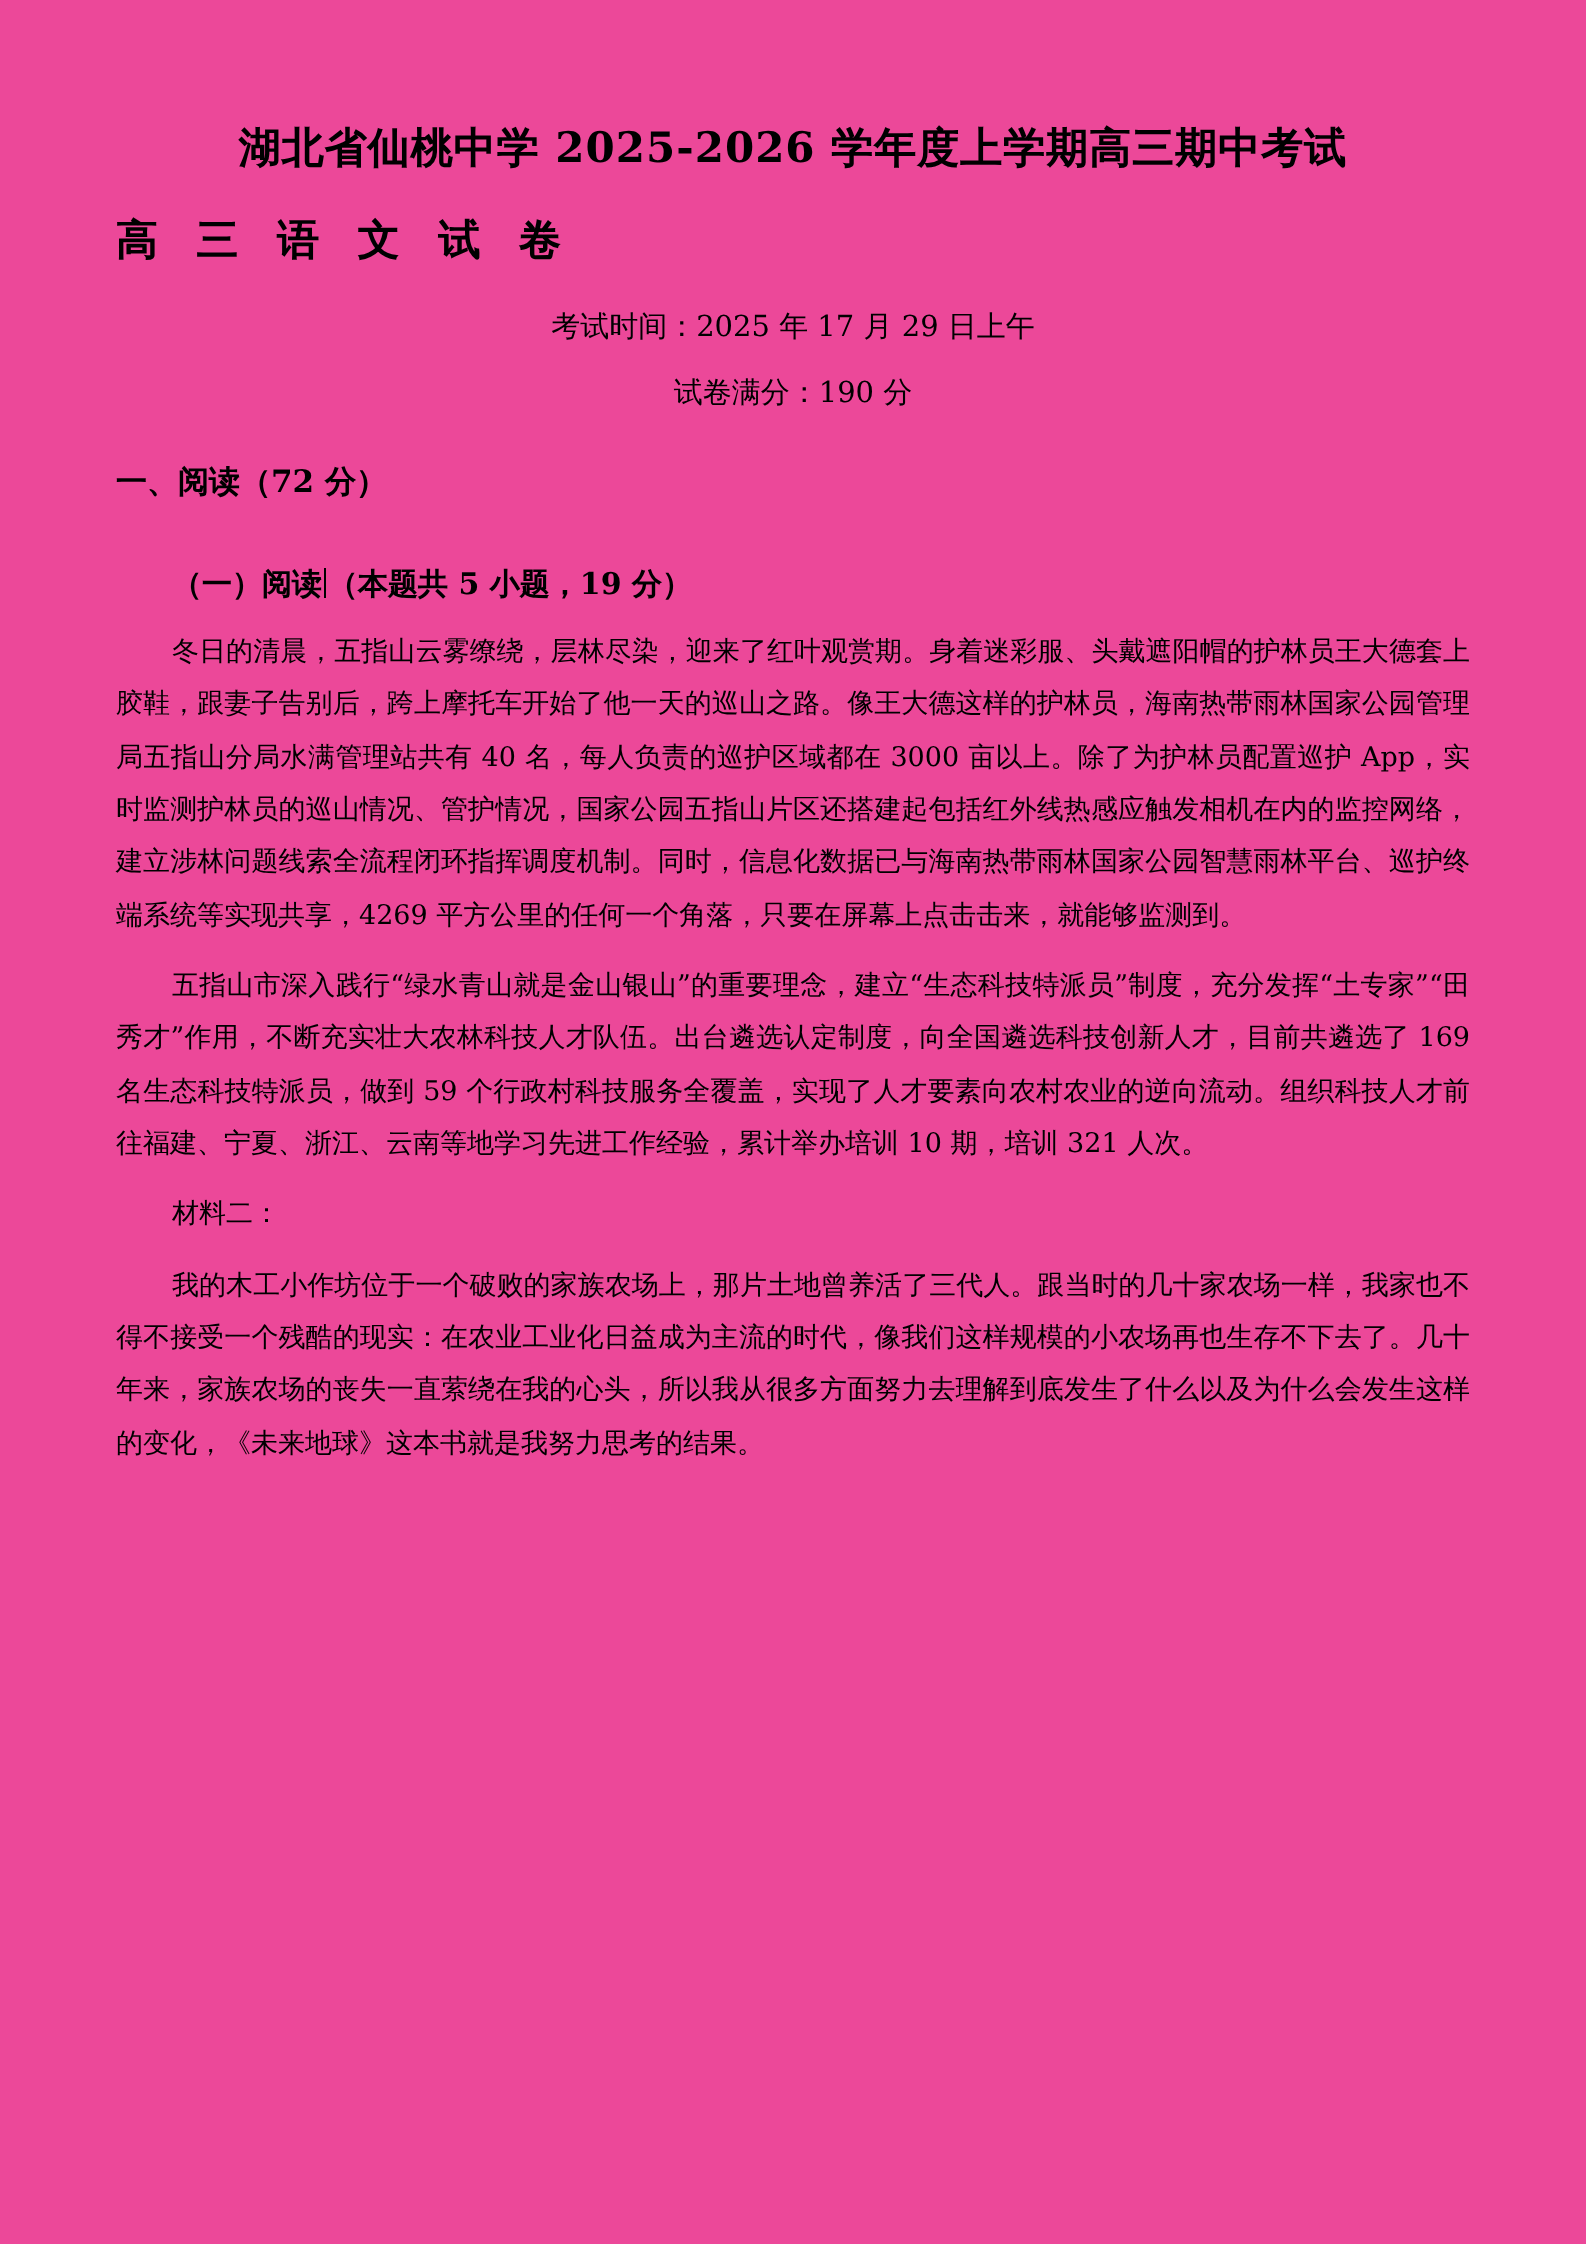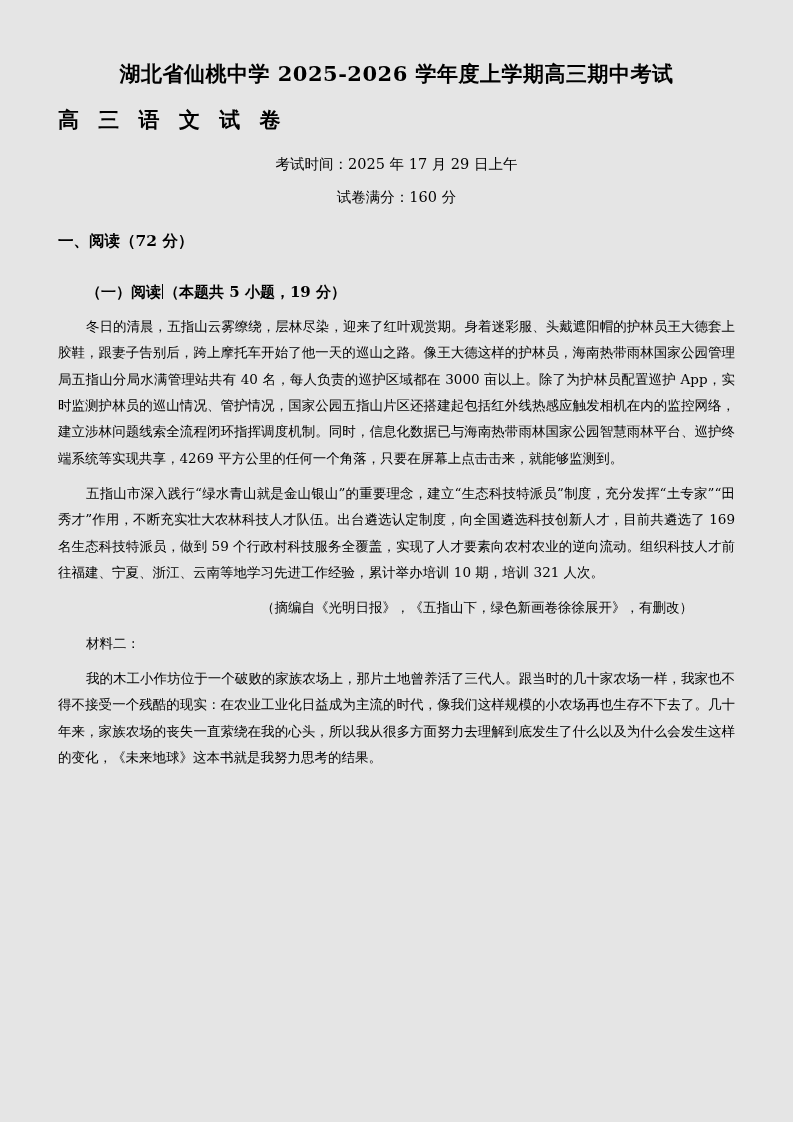--- a/index.html
+++ b/index.html
@@ -10,21 +10,21 @@
   body {
     font-family: "DejaVu Serif", "Liberation Serif", serif;
     color: #000000;
   }
   .page {
     width: 793px;
     height: 1122px;
     position: relative;
     box-sizing: border-box;
     padding: 44px 58px 40px 58px;
-    background: #e5e5e5;
+    background: #ec4899;
     overflow: hidden;
   }
   .title-main {
     text-align: center;
     font-size: 21px;
     font-weight: bold;
     letter-spacing: 0.5px;
     margin-top: 14px;
     margin-bottom: 0;
     line-height: 1.5;
@@ -98,34 +98,33 @@
 <body>
 
 <div class="page">
 
   <h1 class="title-main">湖北省仙桃中学 2025-2026 学年度上学期高三期中考试</h1>
 
   <h2 class="title-sub">高 三 语 文 试 卷</h2>
 
   <div class="exam-line">考试时间：2025 年 17 月 29 日上午</div>
 
-  <div class="exam-line2">试卷满分：160 分</div>
+  <div class="exam-line2">试卷满分：190 分</div>
 
   <div class="section-head">一、阅读（72 分）</div>
 
   <div class="sub-head">
     <span>（一）阅读</span><span class="caret"></span><span>（本题共 5 小题，19 分）</span>
   </div>
 
 
 
   <p class="body-text indent2">冬日的清晨，五指山云雾缭绕，层林尽染，迎来了红叶观赏期。身着迷彩服、头戴遮阳帽的护林员王大德套上胶鞋，跟妻子告别后，跨上摩托车开始了他一天的巡山之路。像王大德这样的护林员，海南热带雨林国家公园管理局五指山分局水满管理站共有 40 名，每人负责的巡护区域都在 3000 亩以上。除了为护林员配置巡护 App，实时监测护林员的巡山情况、管护情况，国家公园五指山片区还搭建起包括红外线热感应触发相机在内的监控网络，建立涉林问题线索全流程闭环指挥调度机制。同时，信息化数据已与海南热带雨林国家公园智慧雨林平台、巡护终端系统等实现共享，4269 平方公里的任何一个角落，只要在屏幕上点击击来，就能够监测到。</p>
 
   <p class="body-text indent2">五指山市深入践行“绿水青山就是金山银山”的重要理念，建立“生态科技特派员”制度，充分发挥“土专家”“田秀才”作用，不断充实壮大农林科技人才队伍。出台遴选认定制度，向全国遴选科技创新人才，目前共遴选了 169 名生态科技特派员，做到 59 个行政村科技服务全覆盖，实现了人才要素向农村农业的逆向流动。组织科技人才前往福建、宁夏、浙江、云南等地学习先进工作经验，累计举办培训 10 期，培训 321 人次。</p>
 
-  <p class="right-src">（摘编自《光明日报》，《五指山下，绿色新画卷徐徐展开》，有删改）</p>
 
   <p class="body-text indent2">材料二：</p>
 
   <p class="body-text indent2">我的木工小作坊位于一个破败的家族农场上，那片土地曾养活了三代人。跟当时的几十家农场一样，我家也不得不接受一个残酷的现实：在农业工业化日益成为主流的时代，像我们这样规模的小农场再也生存不下去了。几十年来，家族农场的丧失一直萦绕在我的心头，所以我从很多方面努力去理解到底发生了什么以及为什么会发生这样的变化，《未来地球》这本书就是我努力思考的结果。</p>
 
 
 </div>
 
 </body></html>

